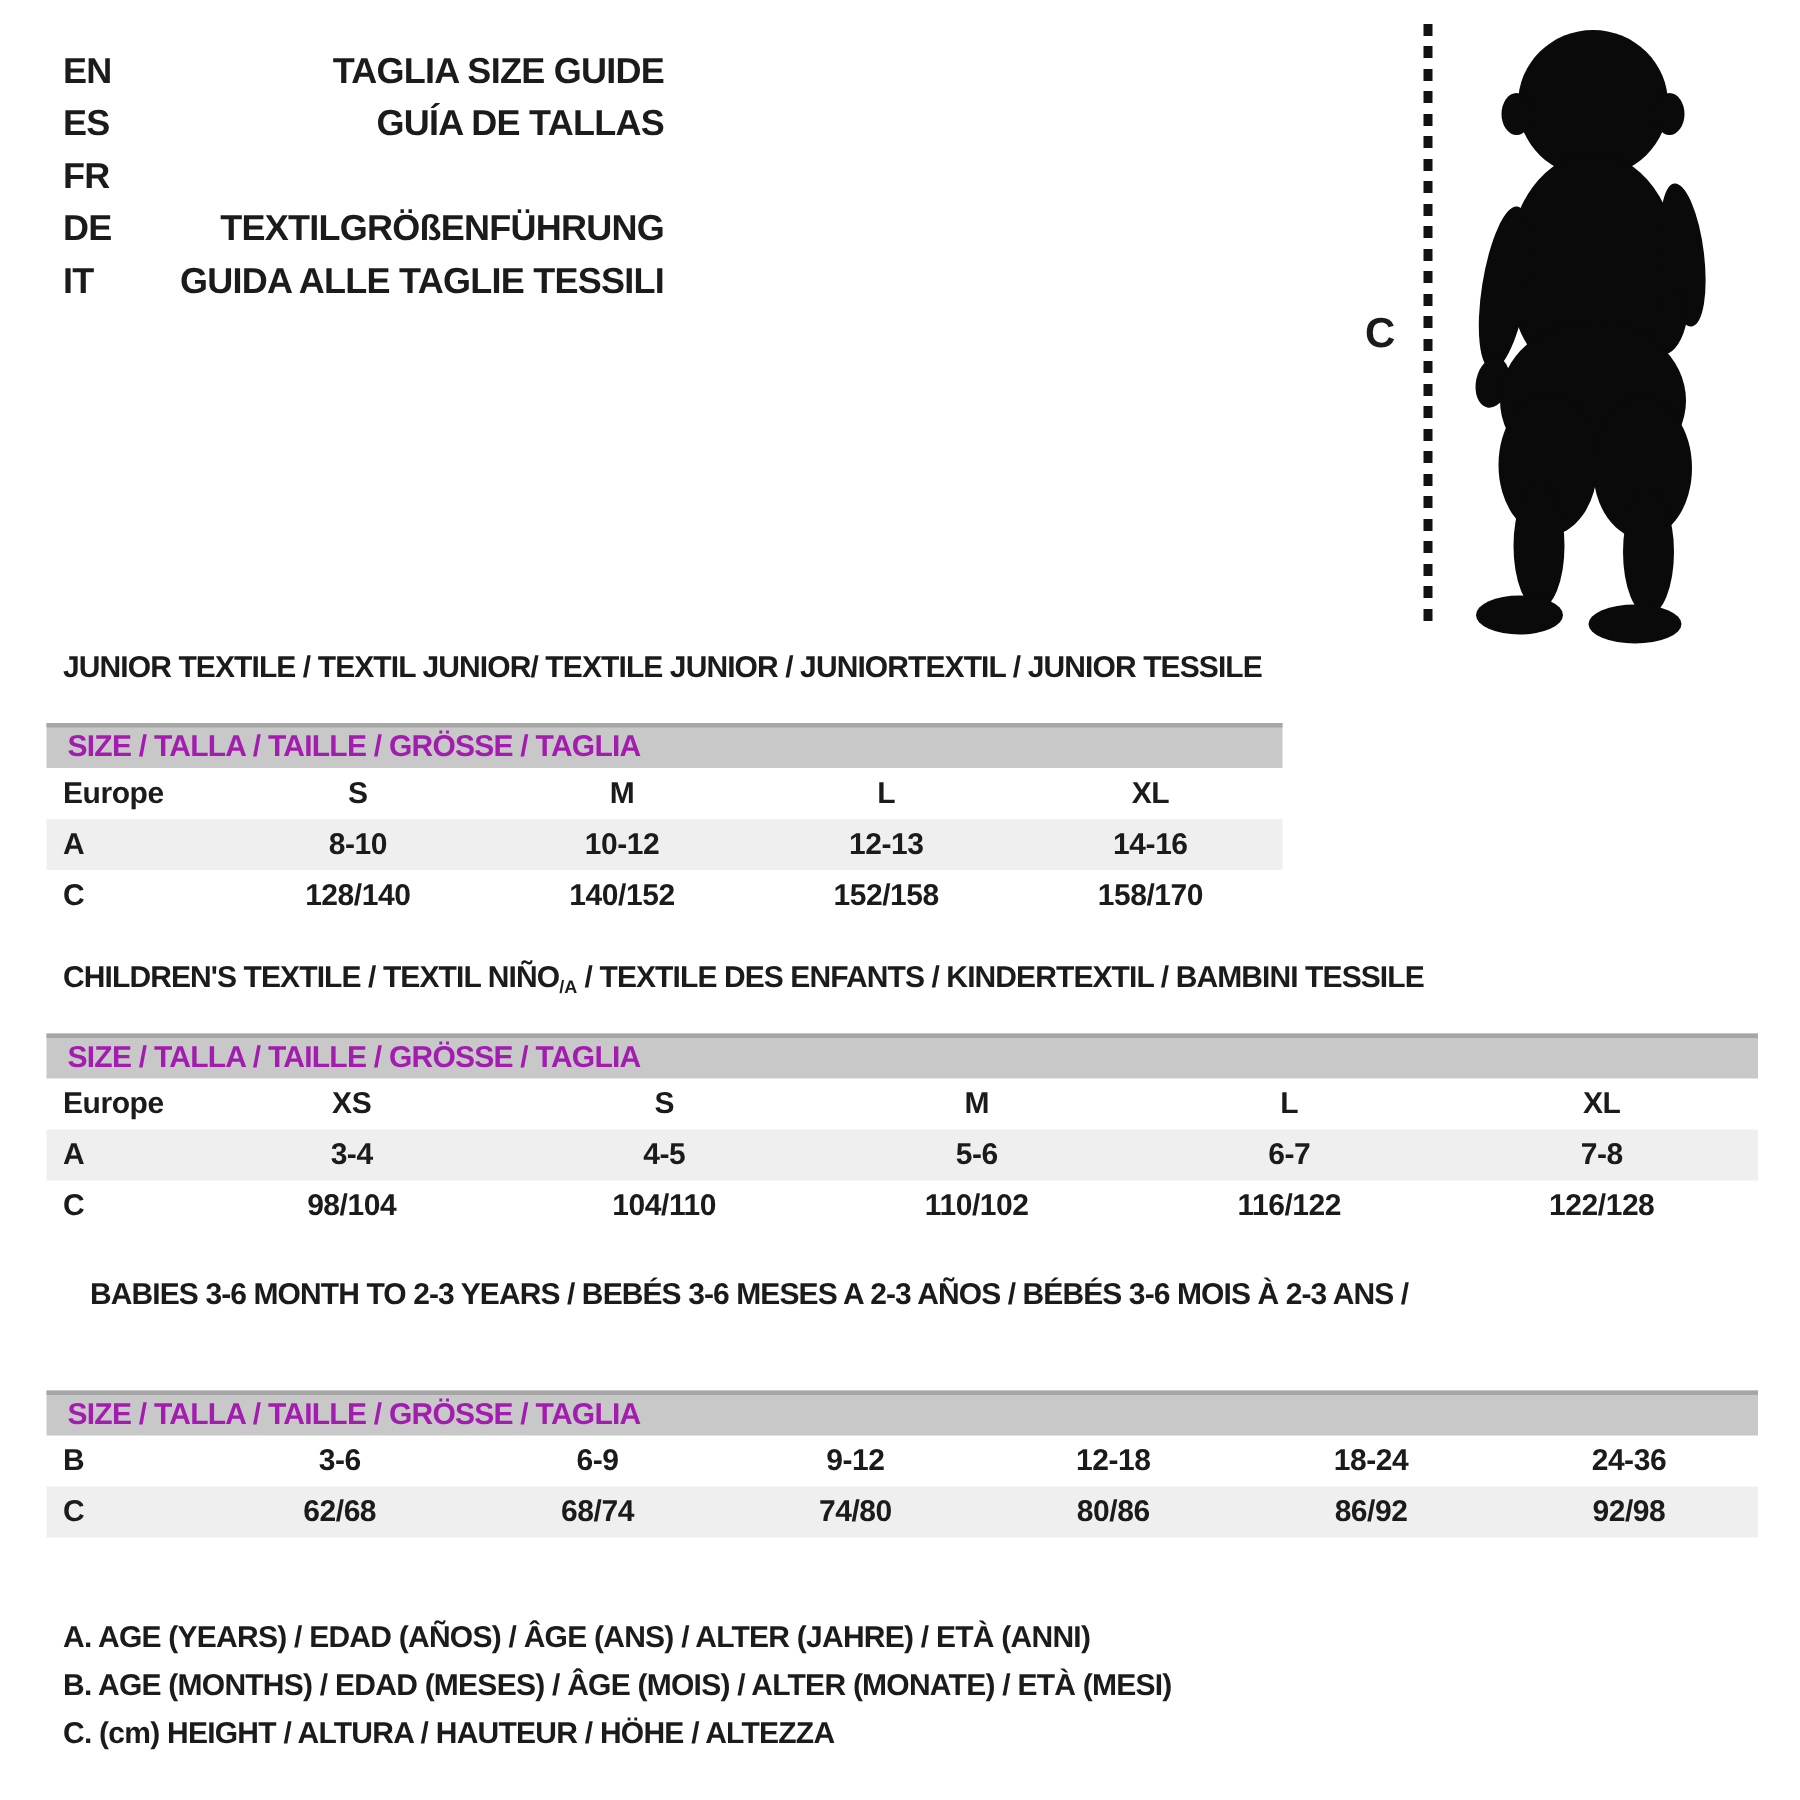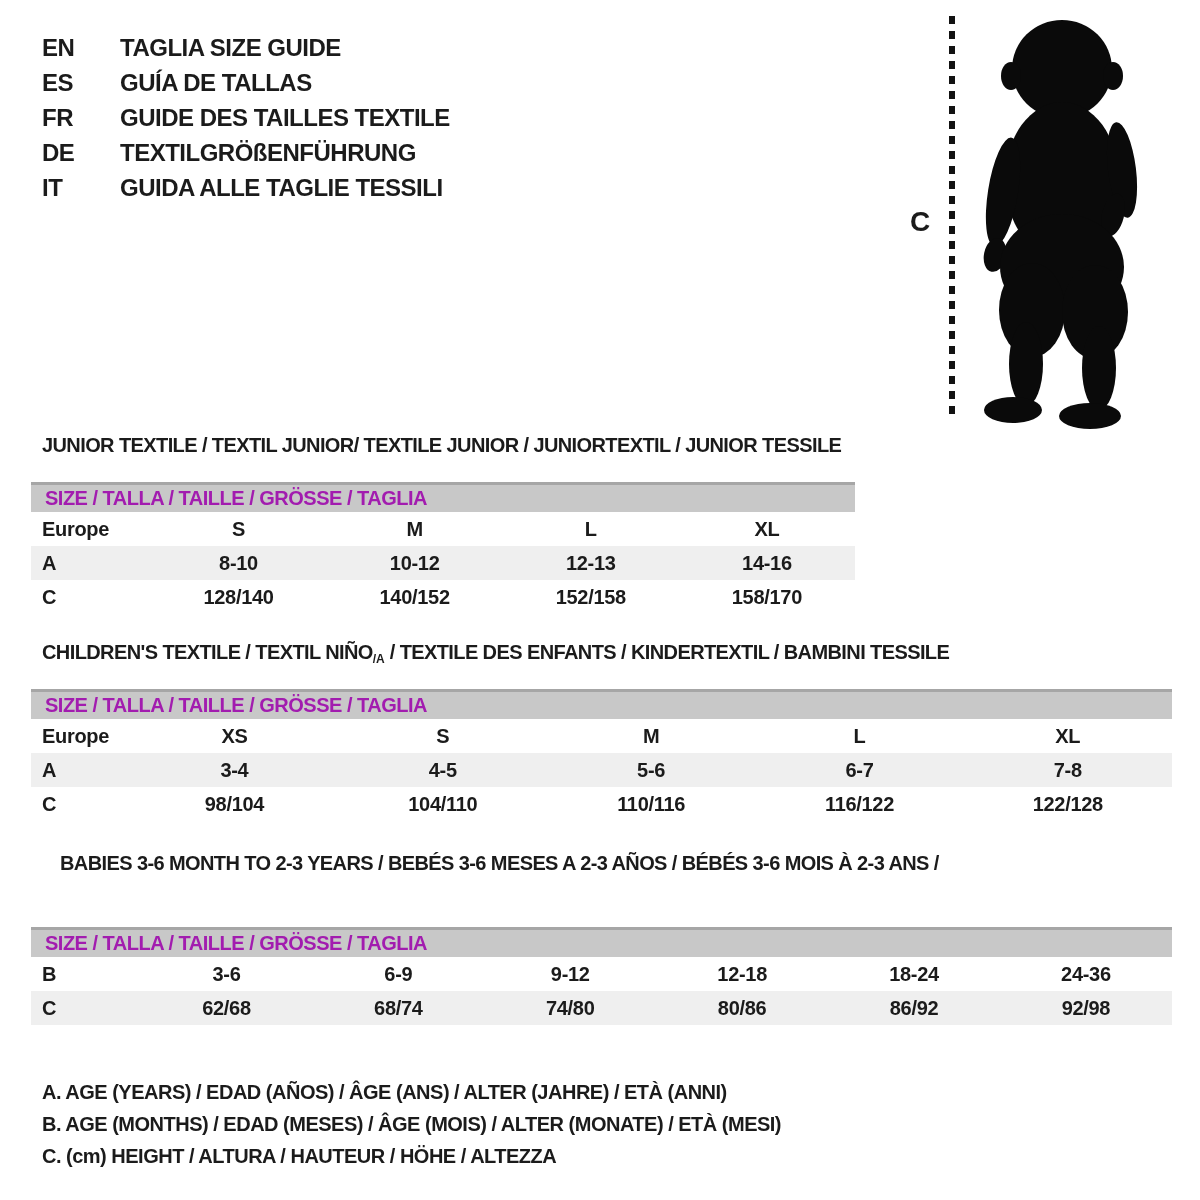--- a/index.html
+++ b/index.html
@@ -4,21 +4,21 @@
 <style>
   html,body { margin:0; padding:0; background:#ffffff; }
   .canvas {
     position:relative; width:1200px; height:1200px; background:#ffffff;
     font-family:"Liberation Sans","DejaVu Sans",sans-serif;
     font-weight:700; color:#1b1b1b; overflow:hidden;
   }
 
   
   .langs { position:absolute; left:42px; top:30px; }
-  .lang-row { display:flex; height:35px; align-items:center; font-size:24px; letter-spacing:-0.5px; }
+  .lang-row { display:flex; height:35px; align-items:center; font-size:24px; letter-spacing:-0.5px;justify-content:space-between; }
   .lang-code { width:78px; }
 
   
   .dash-line {
     position:absolute; left:949px; top:16px; width:6px; height:402px;
     background:repeating-linear-gradient(to bottom,#121212 0px,#121212 8px,transparent 8px,transparent 15px);
   }
   .measure-c { position:absolute; left:910px; top:206px; font-size:28px; }
   .silhouette { position:absolute; left:962px; top:12px; }
 
@@ -58,21 +58,20 @@
     <div class="lang-row">
       <span class="lang-code">EN</span>
       <span class="lang-label">TAGLIA SIZE GUIDE</span>
     </div>
     <div class="lang-row">
       <span class="lang-code">ES</span>
       <span class="lang-label">GUÍA DE TALLAS</span>
     </div>
     <div class="lang-row">
       <span class="lang-code">FR</span>
-      <span class="lang-label">GUIDE DES TAILLES TEXTILE</span>
     </div>
     <div class="lang-row">
       <span class="lang-code">DE</span>
       <span class="lang-label">TEXTILGRÖßENFÜHRUNG</span>
     </div>
     <div class="lang-row">
       <span class="lang-code">IT</span>
       <span class="lang-label">GUIDA ALLE TAGLIE TESSILI</span>
     </div>
   </div>
@@ -149,21 +148,21 @@
       <div class="t-cell">3-4</div>
       <div class="t-cell">4-5</div>
       <div class="t-cell">5-6</div>
       <div class="t-cell">6-7</div>
       <div class="t-cell">7-8</div>
     </div>
     <div class="t-row">
       <div class="t-lbl">C</div>
       <div class="t-cell">98/104</div>
       <div class="t-cell">104/110</div>
-      <div class="t-cell">110/116</div>
+      <div class="t-cell">110/102</div>
       <div class="t-cell">116/122</div>
       <div class="t-cell">122/128</div>
     </div>
   </div>
 
   <div class="sec-title" style="top:846px;margin-left:18px;">
     <div class="title-line">BABIES 3-6 MONTH TO 2-3 YEARS / BEBÉS 3-6 MESES A 2-3 AÑOS / BÉBÉS 3-6 MOIS À 2-3 ANS /</div>
   </div>
   <div class="tbl t3">
     <div class="size-bar">

